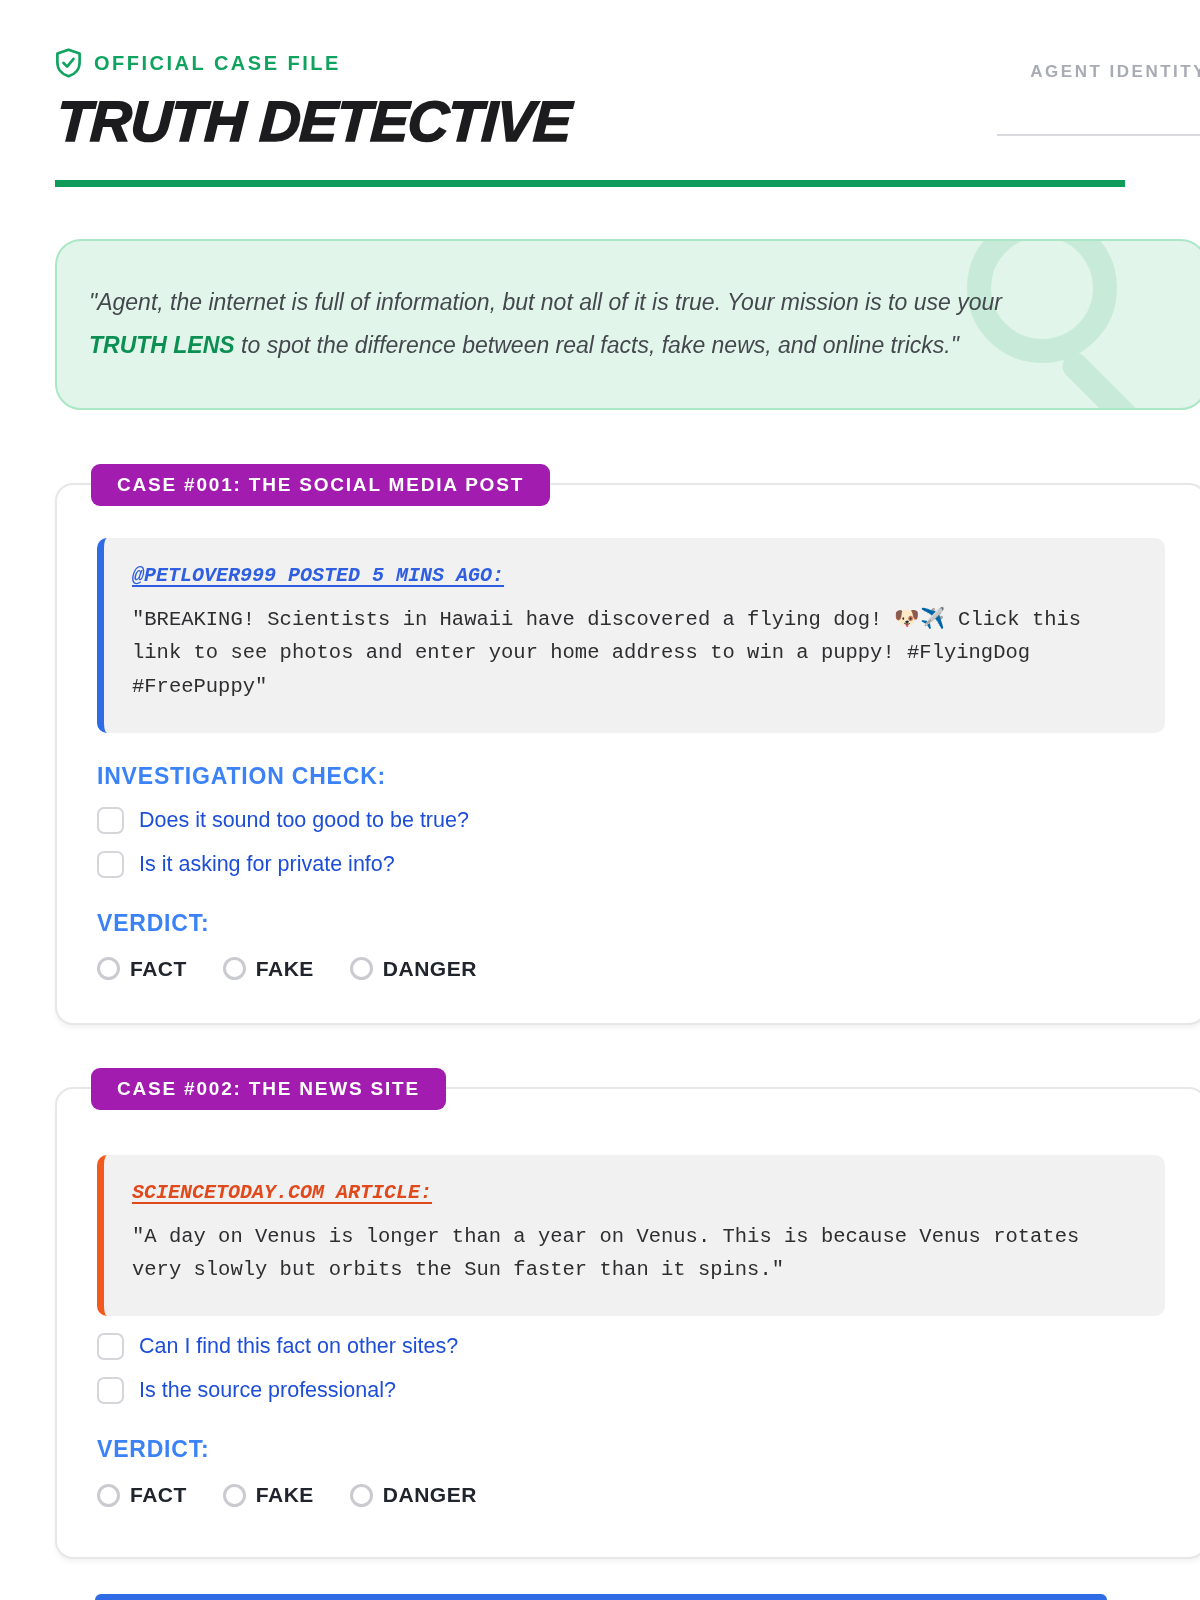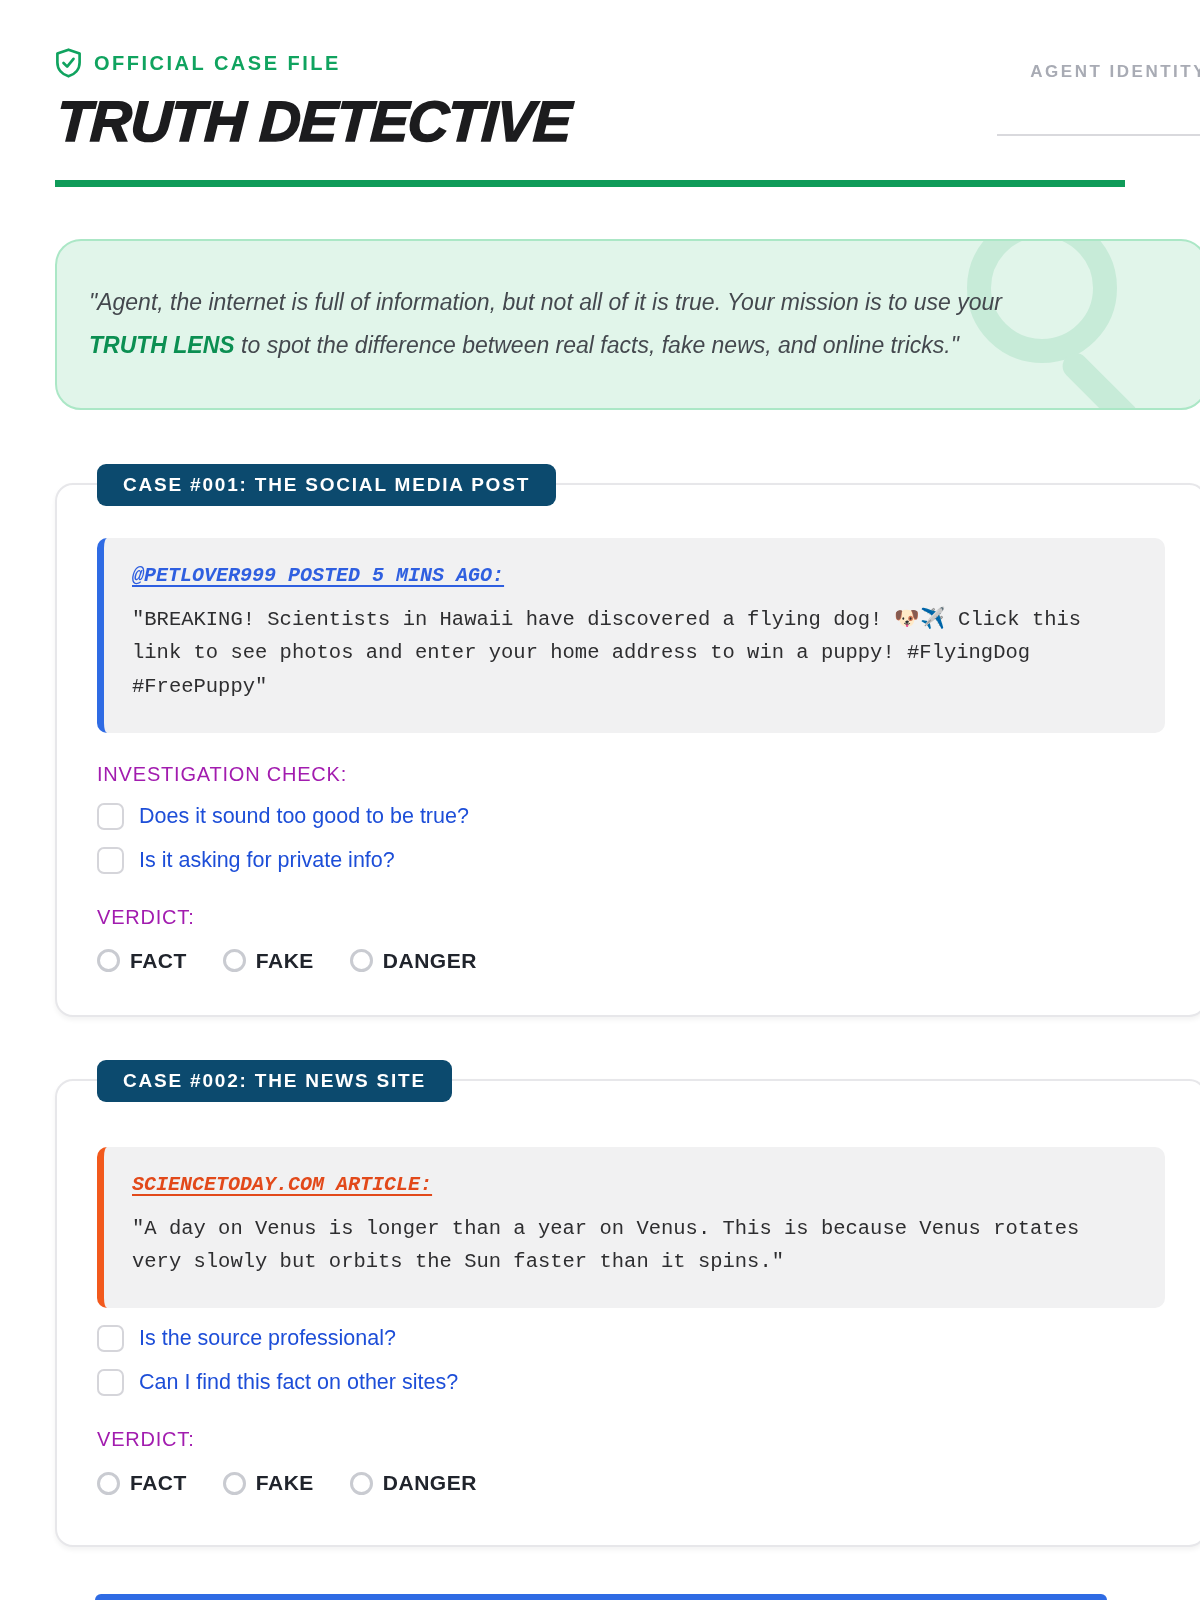--- a/index.html
+++ b/index.html
@@ -66,22 +66,22 @@
   .magnifier .handle {
     position: absolute; top: 130px; left: 120px; width: 26px; height: 95px;
     background: #c7ebd8; border-radius: 13px; transform: rotate(-45deg);
   }
 
   
   .case { position: relative; }
   .case-1 { margin-top: 73px; }
   .case-2 { margin-top: 62px; }
   .case-badge {
-    position: absolute; top: -19px; left: 42px;
-    background: #0c4a6e; color: #ffffff;
+    position: absolute; top: -19px; left: 36px;
+    background: #a21caf; color: #ffffff;
     font-weight: 700; font-size: 19px; letter-spacing: 1.8px;
     padding: 10px 26px; border-radius: 9px;
     white-space: nowrap; z-index: 2;
   }
   .case-card {
     background: #ffffff;
     border: 2px solid #e7e7ea;
     border-radius: 18px;
     box-shadow: 0 3px 5px rgba(0,0,0,0.05);
     padding: 53px 40px 42px 40px;
@@ -106,21 +106,21 @@
   .quote.blue .quote-source { color: #2f5fe0; }
   .quote.orange .quote-source { color: #e2491a; }
   .quote-body {
     margin-top: 16px;
     font-family: "Liberation Mono", "DejaVu Sans Mono", monospace;
     font-size: 20.5px; line-height: 1.62; color: #2e2e30;
   }
 
   .section-label {
     margin-top: 30px;
-    color: #a21caf; font-weight: 400; font-size: 20px; letter-spacing: 0.8px;
+    color: #3b82f6; font-weight: 700; font-size: 23px; letter-spacing: 0.8px;
   }
   .check-row { display: flex; align-items: center; gap: 15px; margin-top: 17px; }
   .checkbox {
     width: 27px; height: 27px; flex: 0 0 27px;
     border: 2px solid #d5d5da; border-radius: 7px; background: #ffffff;
     cursor: pointer;
   }
   .check-label { font-size: 21.5px; color: #1d4ed8; }
 
   .verdict-label { margin-top: 32px; }
@@ -223,25 +223,25 @@
     <div class="case-card">
 
       <div class="quote orange">
         <span class="quote-source">SCIENCETODAY.COM ARTICLE:</span>
         <div class="quote-body">"A day on Venus is longer than a year on Venus. This is because Venus rotates very slowly but orbits the Sun faster than it spins."</div>
       </div>
 
 
       <div class="check-row">
         <span class="checkbox"></span>
+        <span class="check-label">Can I find this fact on other sites?</span>
+      </div>
+      <div class="check-row">
+        <span class="checkbox"></span>
         <span class="check-label">Is the source professional?</span>
-      </div>
-      <div class="check-row">
-        <span class="checkbox"></span>
-        <span class="check-label">Can I find this fact on other sites?</span>
       </div>
 
       <div class="section-label verdict-label">VERDICT:</div>
       <div class="verdict-row">
         <span class="verdict-option">
           <span class="radio"></span>
           <span class="verdict-text">FACT</span>
         </span>
         <span class="verdict-option">
           <span class="radio"></span>

